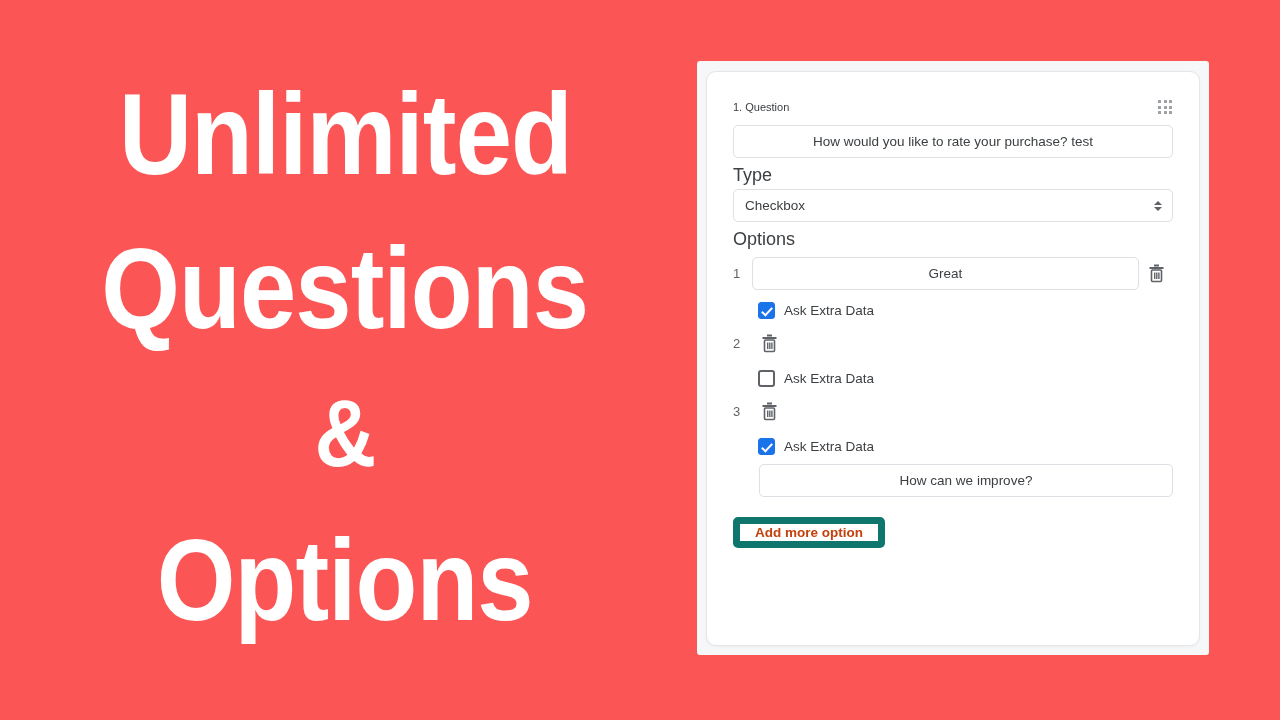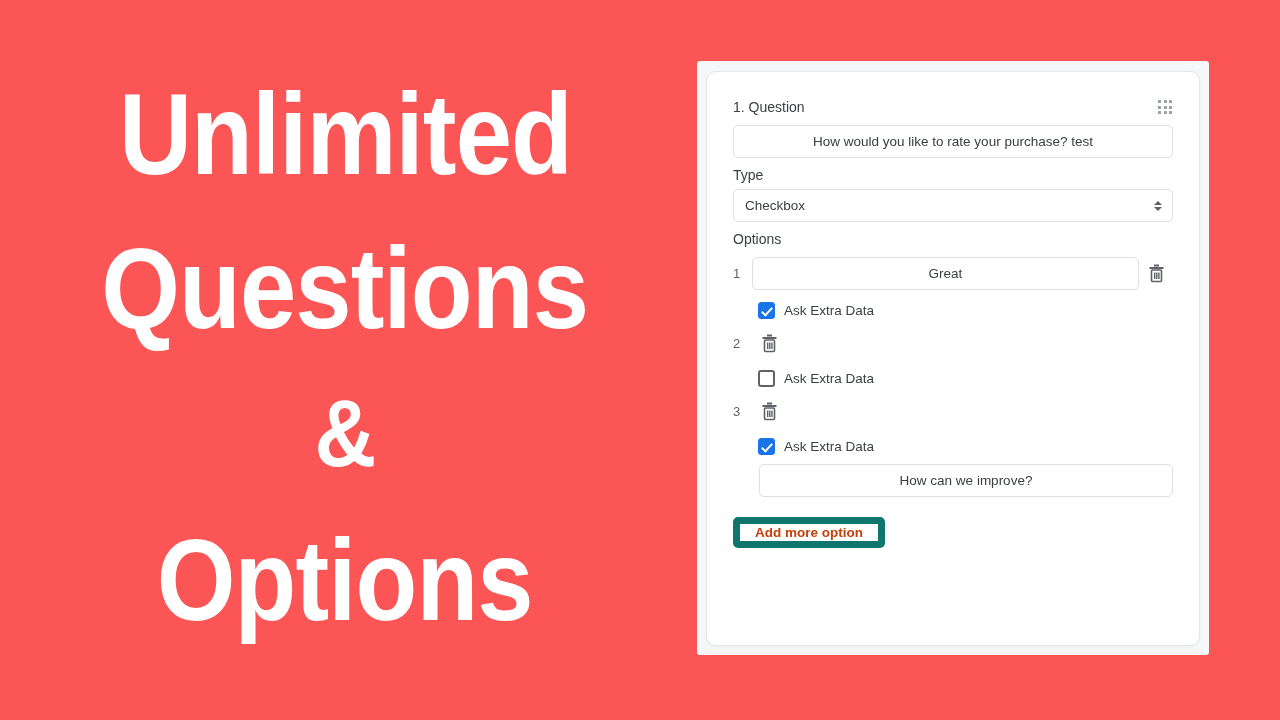--- a/index.html
+++ b/index.html
@@ -75,21 +75,21 @@
 
   
   .q-head {
     display: flex;
     align-items: flex-start;
     justify-content: space-between;
     height: 22px;
   }
 
   .q-title {
-    font-size: 14px;
+    font-size: 11px;
     color: #3c4043;
     line-height: 18px;
   }
 
   .drag-grid {
     display: grid;
     grid-template-columns: repeat(3, 3px);
     grid-template-rows: repeat(3, 3px);
     gap: 2.5px;
     margin-top: 2px;
@@ -117,21 +117,21 @@
     padding: 0 11px;
     display: flex;
     align-items: center;
     outline: none;
     text-align: center;
   }
 
   .field-value { line-height: 1; }
 
   .label {
-    font-size: 14px;
+    font-size: 18px;
     color: #3c4043;
     margin-top: 9px;
     margin-bottom: 5px;
     line-height: 17px;
   }
 
   .q-input-wrap { margin-top: 5px; }
 
   
   .select-wrap { position: relative; }

